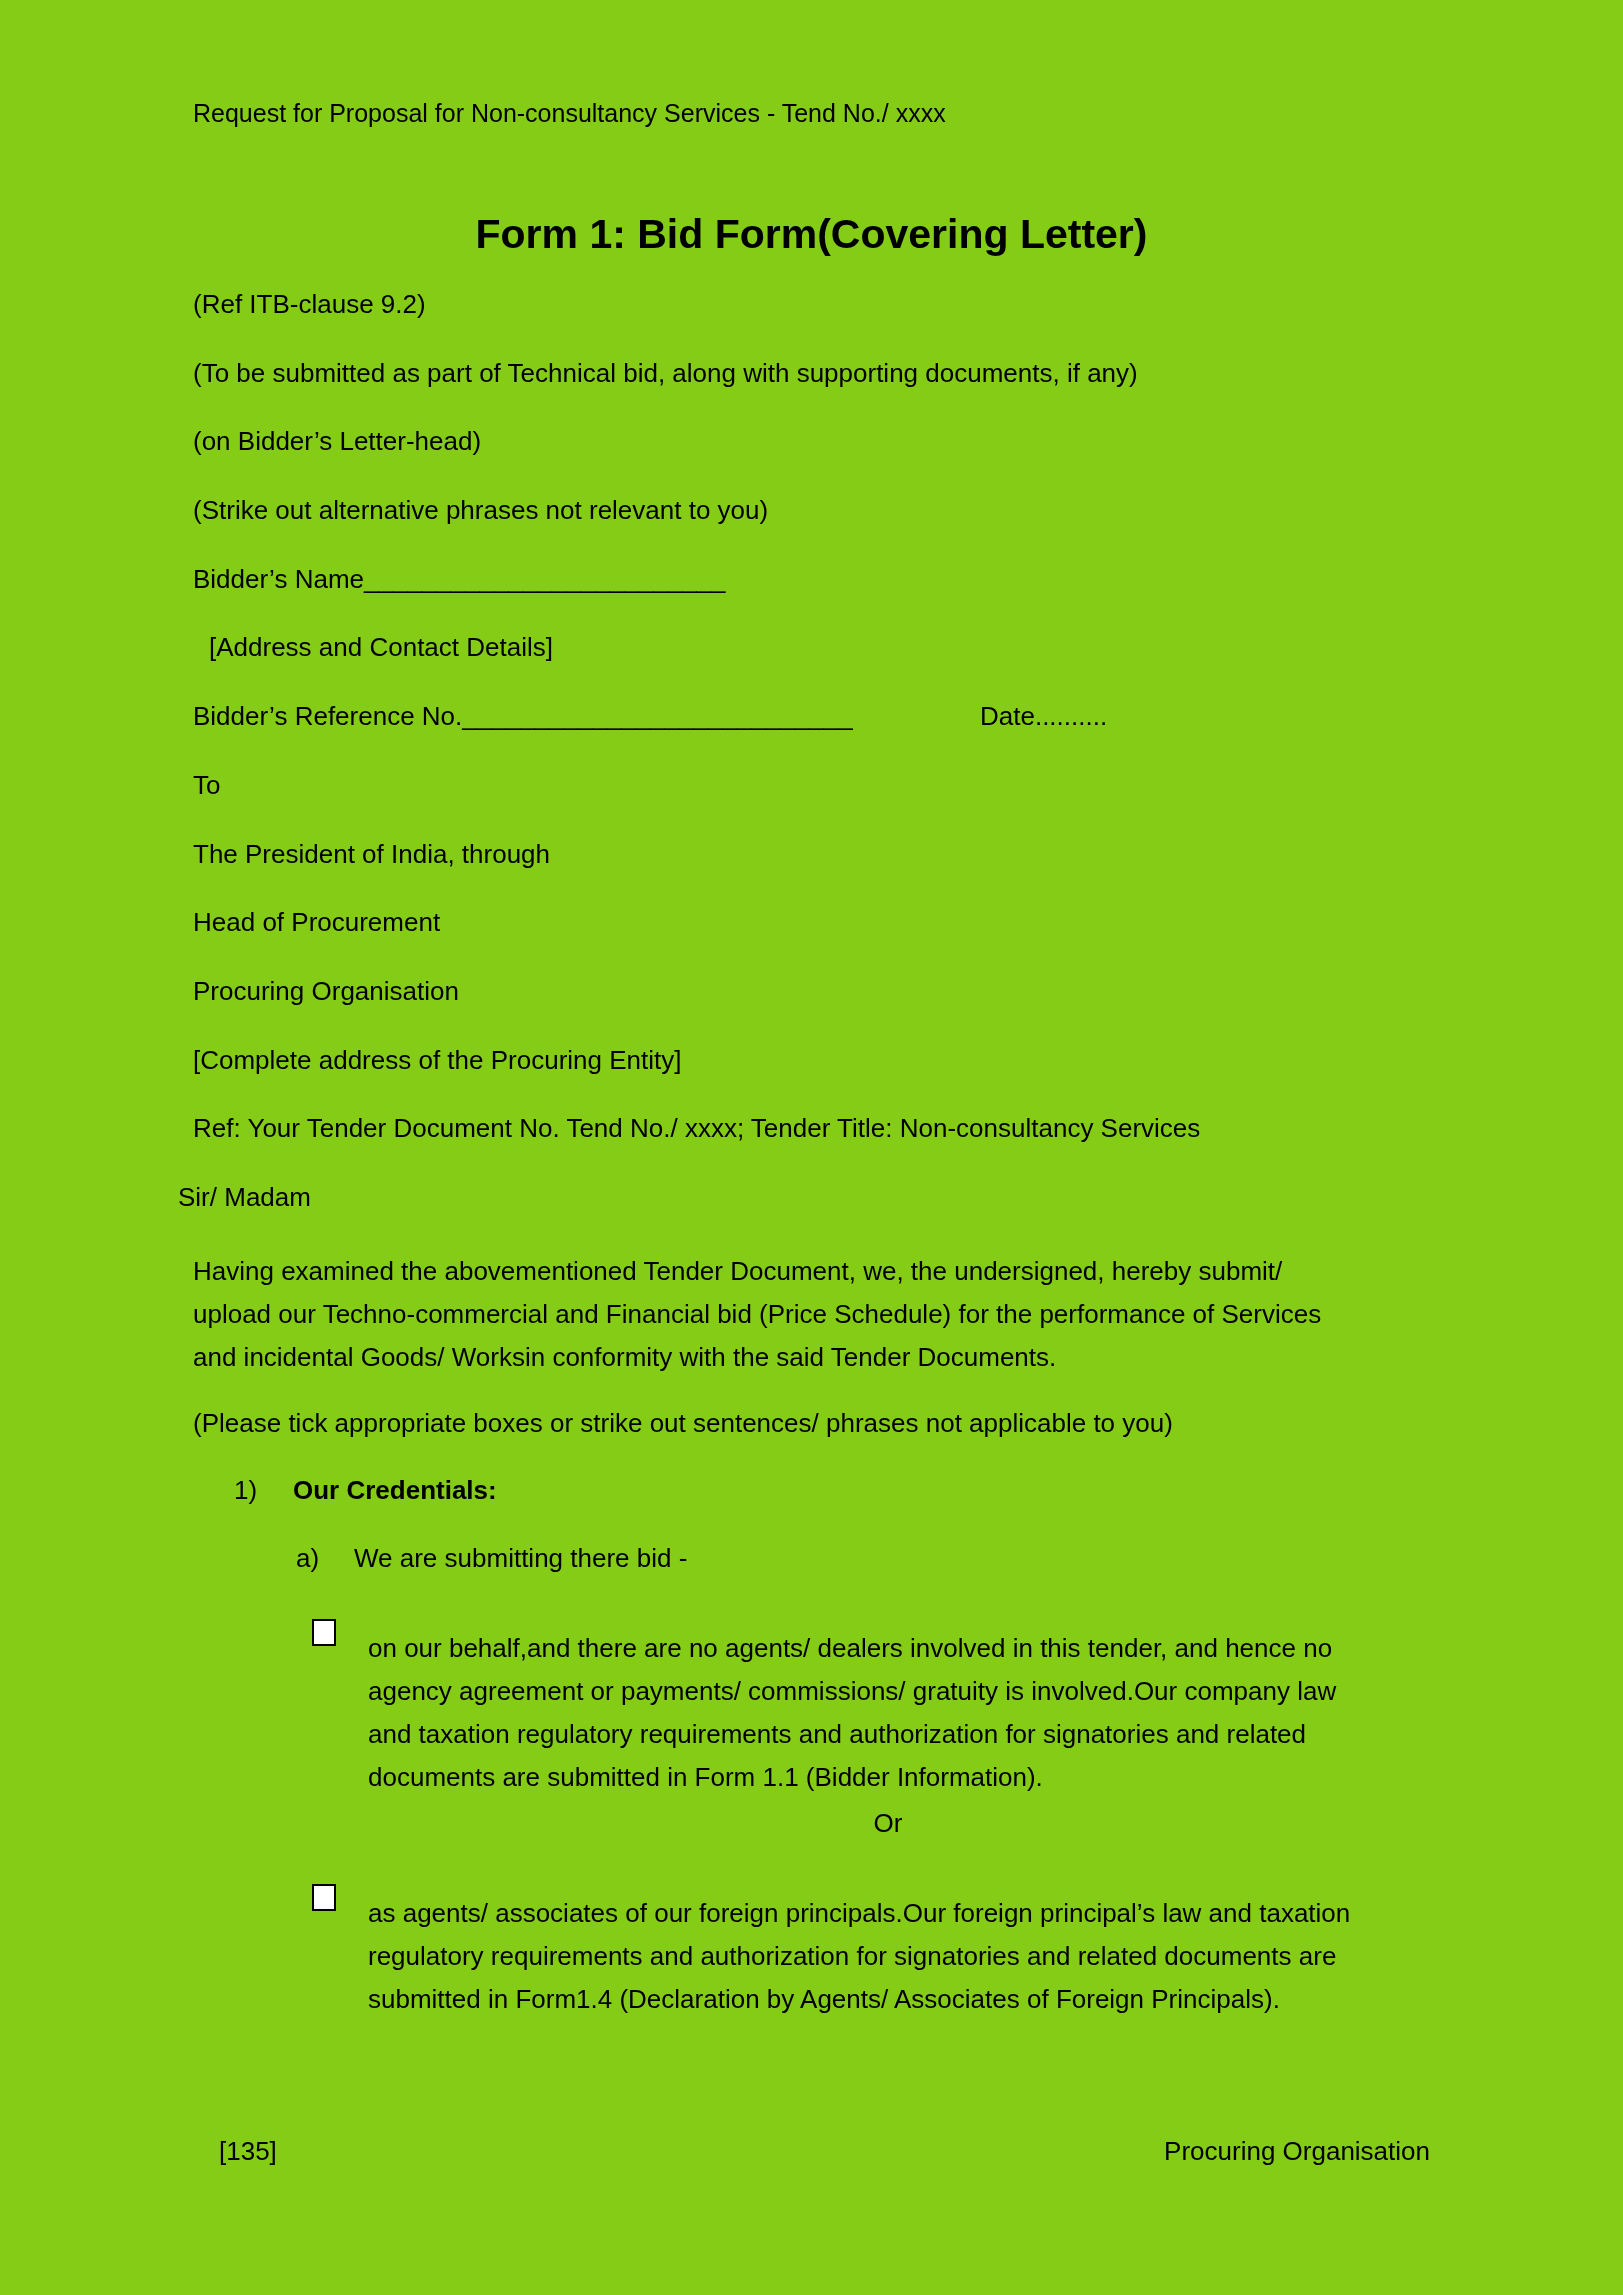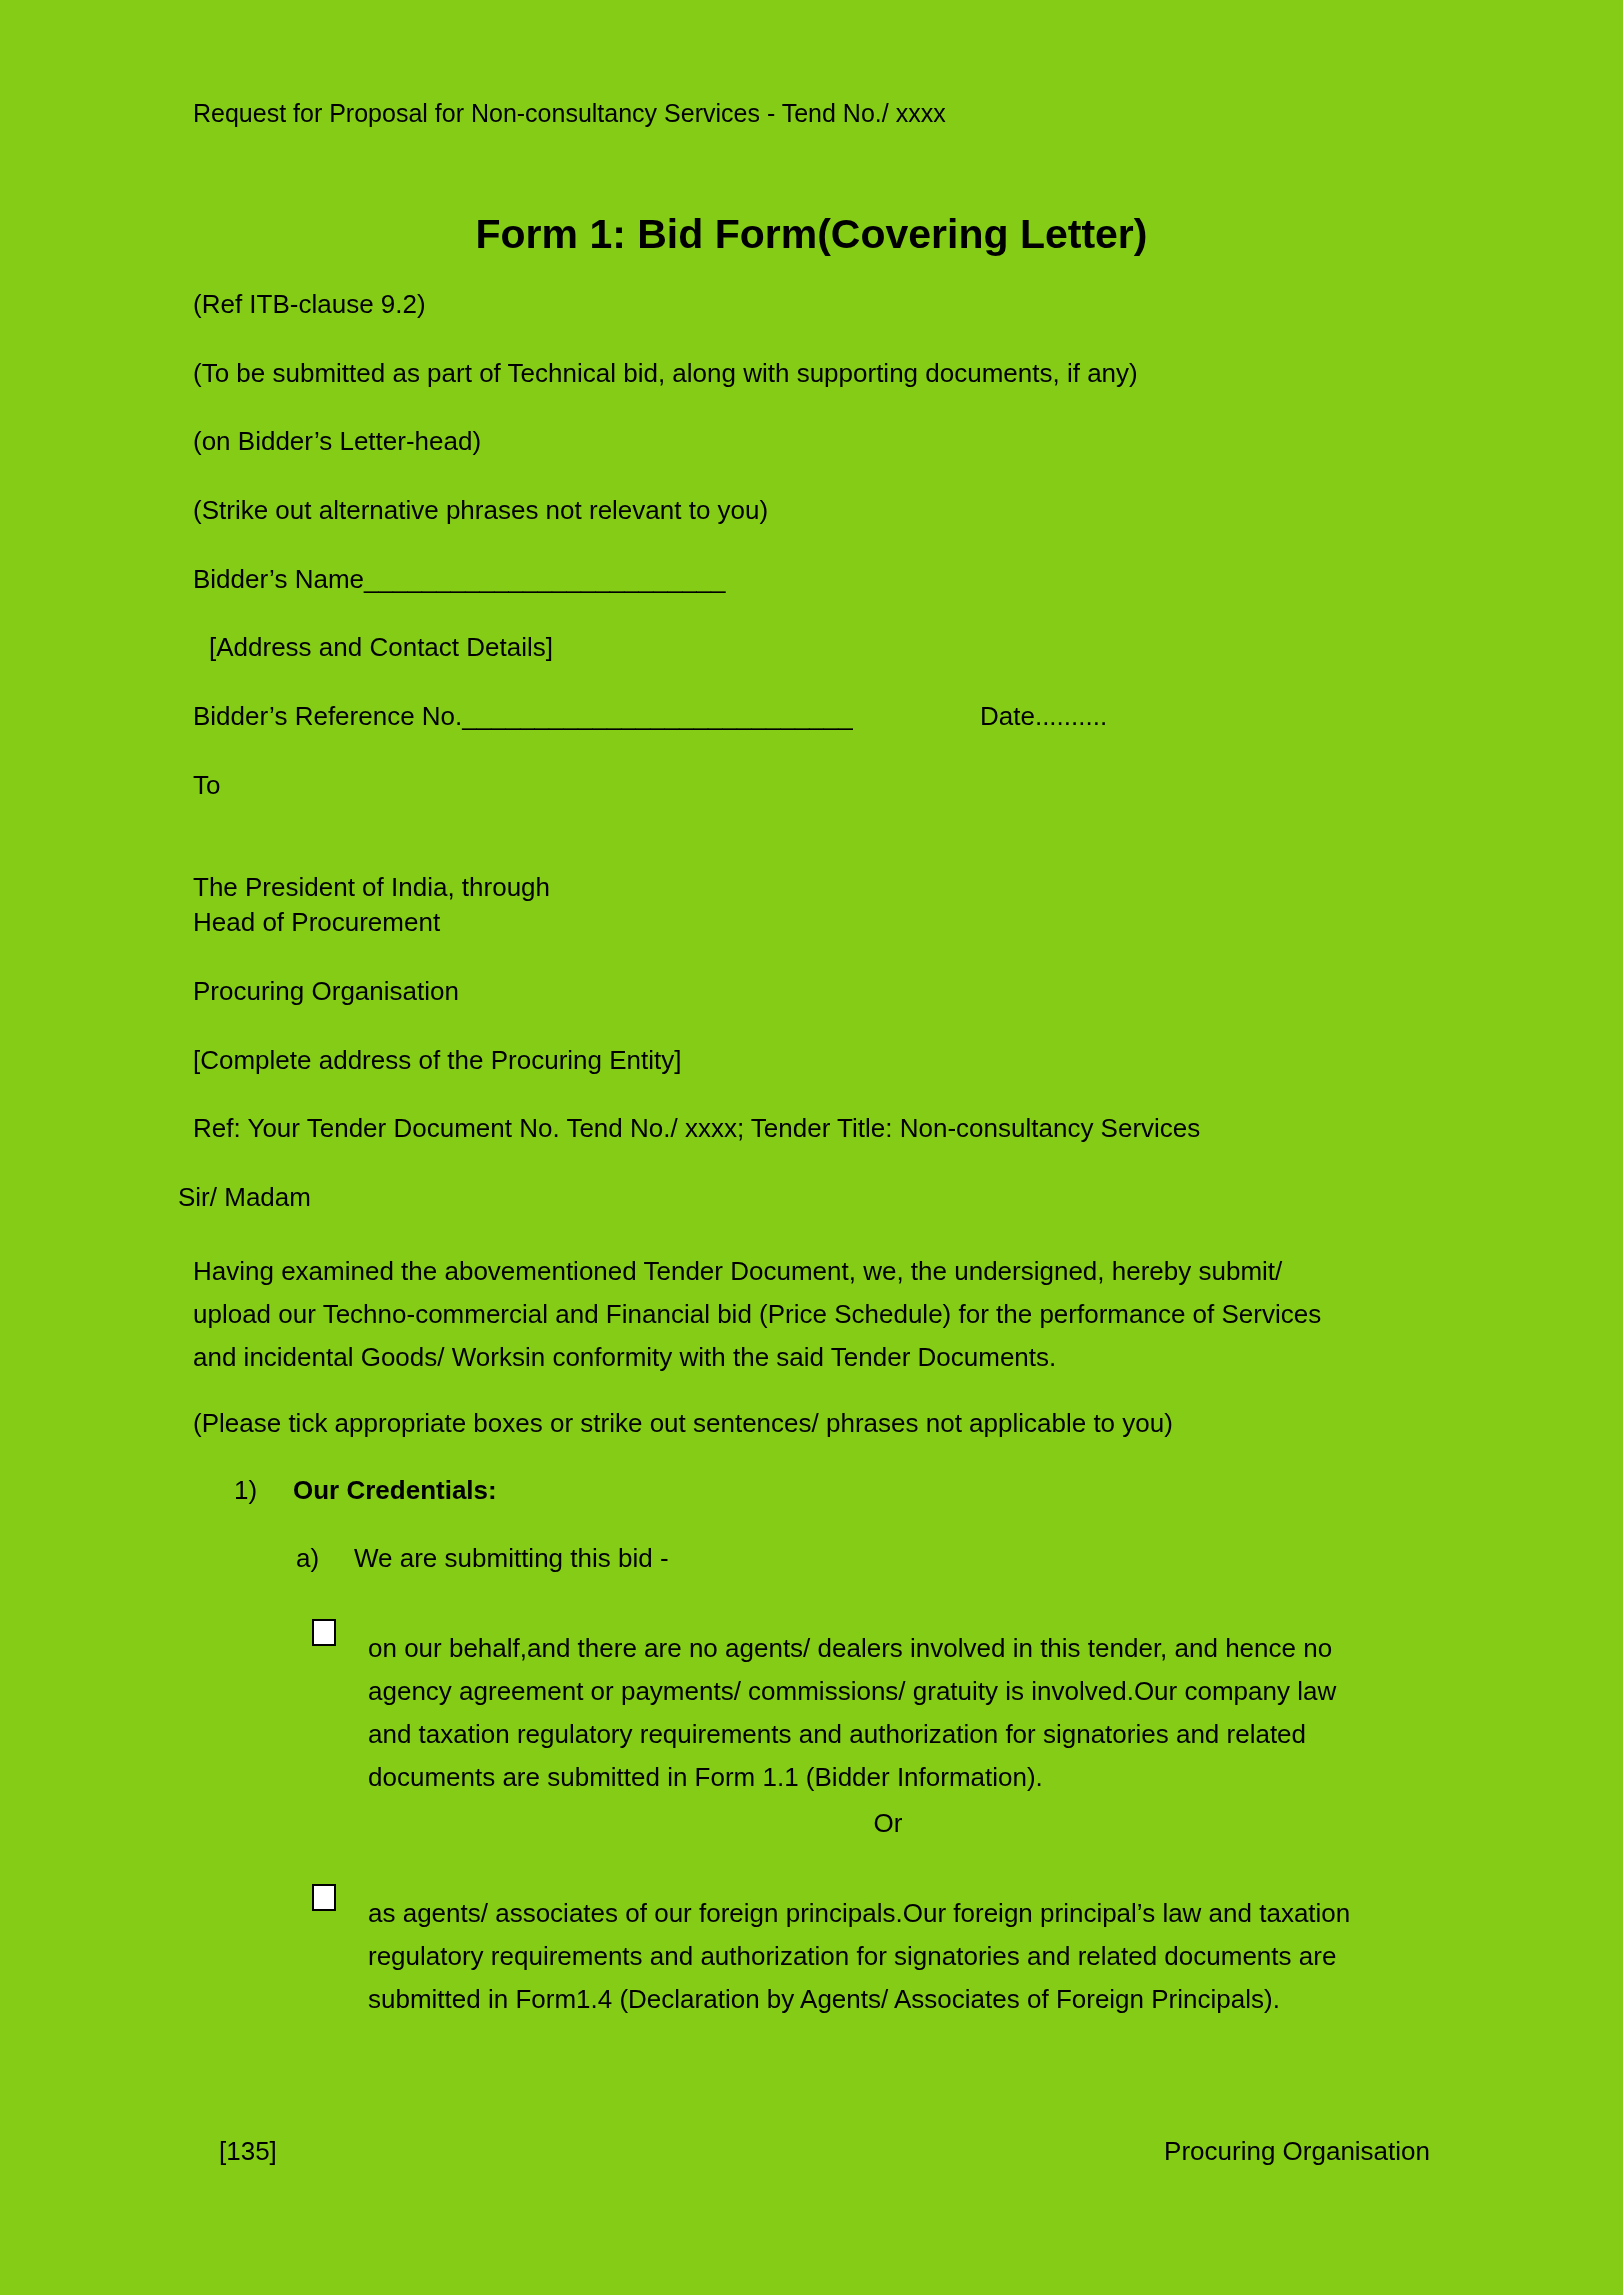--- a/index.html
+++ b/index.html
@@ -57,21 +57,21 @@
   </div>
 
   <div class="abs" style="left:209px; top:631px;">[Address and Contact Details]</div>
 
   <div class="abs" style="left:193px; top:700px; width:1237px;">
     <span>Bidder’s Reference No.</span><span class="blank-run">___________________________</span>
     <span class="abs" style="left:787px; top:0;">Date..........</span>
   </div>
 
   <div class="abs" style="left:193px; top:769px;">To</div>
-  <div class="abs" style="left:193px; top:838px;margin-top:33px;">The President of India, through</div>
+  <div class="abs" style="left:193px; top:838px;">The President of India, through</div>
   <div class="abs" style="left:193px; top:906px;text-align:right;">Head of Procurement</div>
   <div class="abs" style="left:193px; top:975px;">Procuring Organisation</div>
   <div class="abs" style="left:193px; top:1044px;">[Complete address of the Procuring Entity]</div>
 
   <div class="abs" style="left:193px; top:1112px;">Ref: Your Tender Document No. Tend No./ xxxx; Tender Title: Non-consultancy Services</div>
 
   <div class="abs" style="left:178px; top:1181px;">Sir/ Madam</div>
 
   <div class="abs pre" style="left:193px; top:1250px;">Having examined the abovementioned Tender Document, we, the undersigned, hereby submit/
 upload our Techno-commercial and Financial bid (Price Schedule) for the performance of Services
@@ -79,21 +79,21 @@
 
   <div class="abs" style="left:193px; top:1407px;">(Please tick appropriate boxes or strike out sentences/ phrases not applicable to you)</div>
 
   <div class="abs" style="left:234px; top:1474px; width:1178px;">
     <span class="list-marker">1)</span>
     <span class="abs bold" style="left:59px; top:0;">Our Credentials:</span>
   </div>
 
   <div class="abs" style="left:296px; top:1542px; width:1112px;">
     <span class="list-marker">a)</span>
-    <span class="abs" style="left:58px; top:0;">We are submitting this bid -</span>
+    <span class="abs" style="left:58px; top:0;">We are submitting there bid -</span>
   </div>
 
   <div class="abs" style="left:312px; top:1611px; width:1112px; height:177px;">
     <span class="cbx"></span>
     <div class="cbx-text pre">on our behalf,and there are no agents/ dealers involved in this tender, and hence no
 agency agreement or payments/ commissions/ gratuity is involved.Our company law
 and taxation regulatory requirements and authorization for signatories and related
 documents are submitted in Form 1.1 (Bidder Information).</div>
   </div>
 

